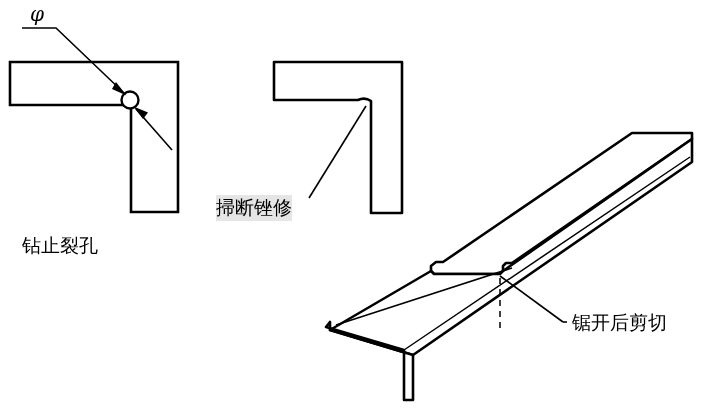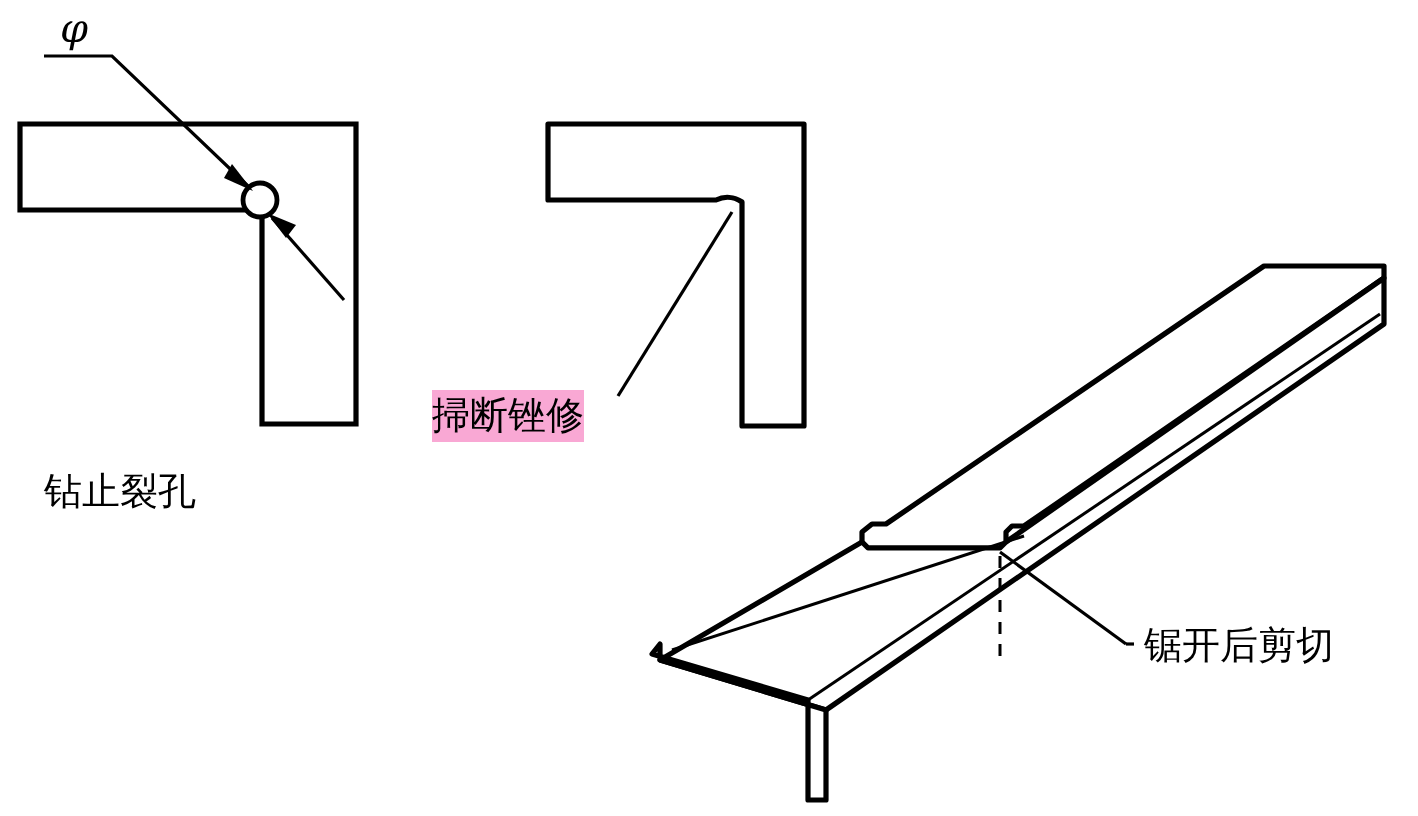--- a/index.html
+++ b/index.html
@@ -166,18 +166,18 @@
     <text class="cn-label" x="572" y="329" fill="none">锯开后剪切</text>
 
   </svg>
 
   <div style="position:absolute;left:0;top:0;width:709px;height:408px;pointer-events:none;">
 
     <span style="position:absolute;left:28px;top:2px;font-family:'DejaVu Serif','Liberation Serif',serif;font-size:20px;font-style:italic;color:#000;background:#fff;padding:0 2px;">φ</span>
 
     <span style="position:absolute;left:22px;top:233px;font-family:'DejaVu Sans','Liberation Sans',sans-serif;font-size:19px;color:#000;background:#fff;">钻止裂孔</span>
 
-    <span style="position:absolute;left:216px;top:195px;font-family:'DejaVu Sans','Liberation Sans',sans-serif;font-size:19px;color:#000;background:#f9a8d4;">掃断锉修</span>
+    <span style="position:absolute;left:216px;top:195px;font-family:'DejaVu Sans','Liberation Sans',sans-serif;font-size:19px;color:#000;background:#e5e5e5;">掃断锉修</span>
 
     <span style="position:absolute;left:572px;top:310px;font-family:'DejaVu Sans','Liberation Sans',sans-serif;font-size:19px;color:#000;background:#fff;">锯开后剪切</span>
   </div>
 
 </div>
 
 </body></html>

